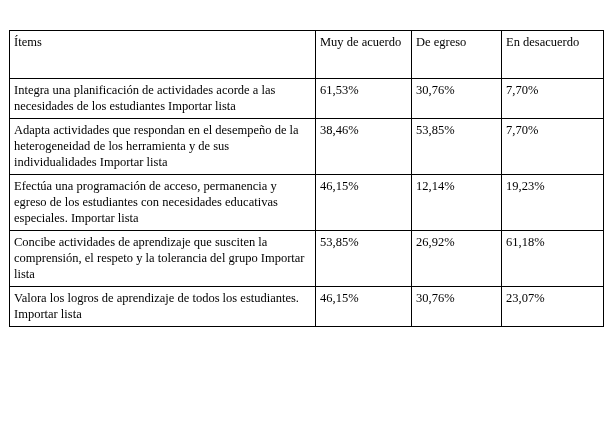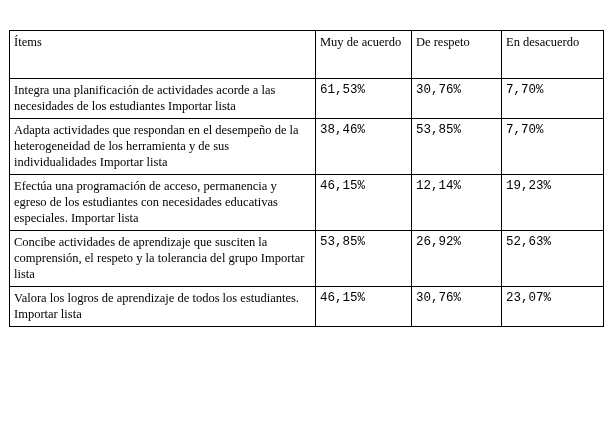--- a/index.html
+++ b/index.html
@@ -46,39 +46,38 @@
   col.c-v3 { width: 102px; }
   thead th {
     height: 40px;
   }
   tbody td.item {
     height: auto;
     margin-left: 21px;
   }
   tbody td.val {
     white-space: nowrap;
-    font-family: Liberation Mono, monospace;
   }
 </style>
 </head>
 <body>
 
 <div class="page">
   <table class="survey">
     <colgroup>
       <col class="c-item">
       <col class="c-v1">
       <col class="c-v2">
       <col class="c-v3">
     </colgroup>
     <thead>
       <tr>
         <th>Ítems</th>
         <th>Muy de acuerdo</th>
-        <th>De respeto</th>
+        <th>De egreso</th>
         <th>En desacuerdo</th>
       </tr>
     </thead>
     <tbody>
       <tr>
         <td class="item">Integra una planificación de actividades acorde a las necesidades de los estudiantes Importar lista</td>
         <td class="val">61,53%</td>
         <td class="val">30,76%</td>
         <td class="val">7,70%</td>
       </tr>
@@ -91,21 +90,21 @@
       <tr>
         <td class="item">Efectúa una programación de acceso, permanencia y egreso de los estudiantes con necesidades educativas especiales. Importar lista</td>
         <td class="val">46,15%</td>
         <td class="val">12,14%</td>
         <td class="val">19,23%</td>
       </tr>
       <tr>
         <td class="item">Concibe actividades de aprendizaje que susciten la comprensión, el respeto y la tolerancia del grupo Importar lista</td>
         <td class="val">53,85%</td>
         <td class="val">26,92%</td>
-        <td class="val">52,63%</td>
+        <td class="val">61,18%</td>
       </tr>
       <tr>
         <td class="item">Valora los logros de aprendizaje de todos los estudiantes. Importar lista</td>
         <td class="val">46,15%</td>
         <td class="val">30,76%</td>
         <td class="val">23,07%</td>
       </tr>
     </tbody>
   </table>
 </div>

